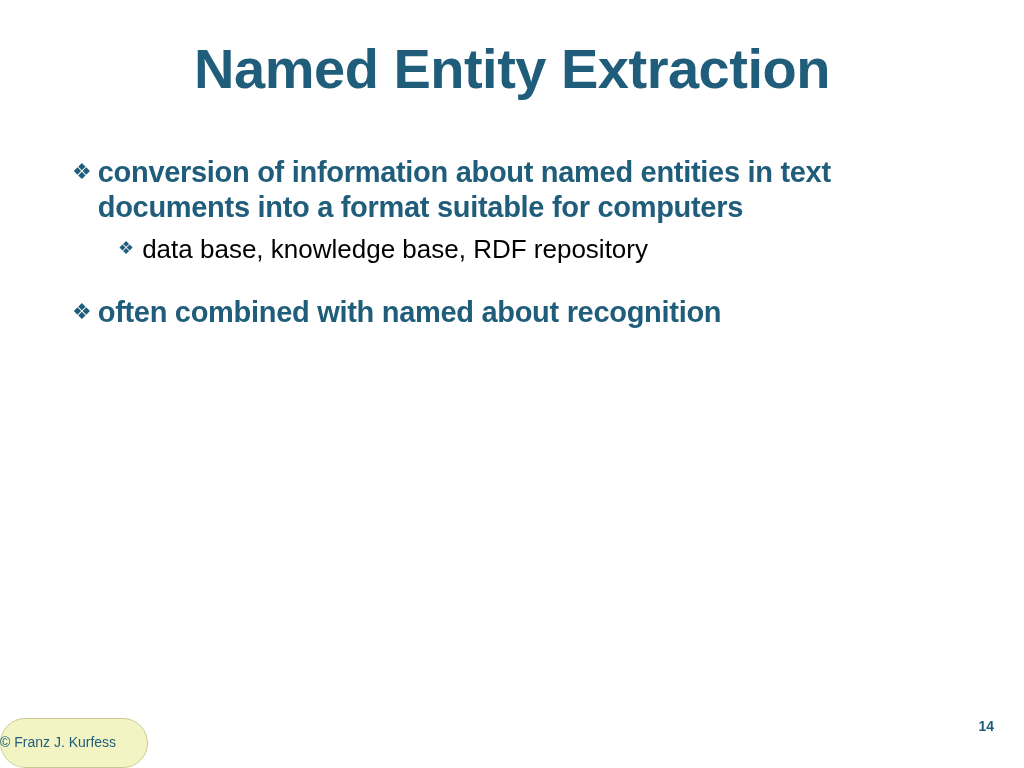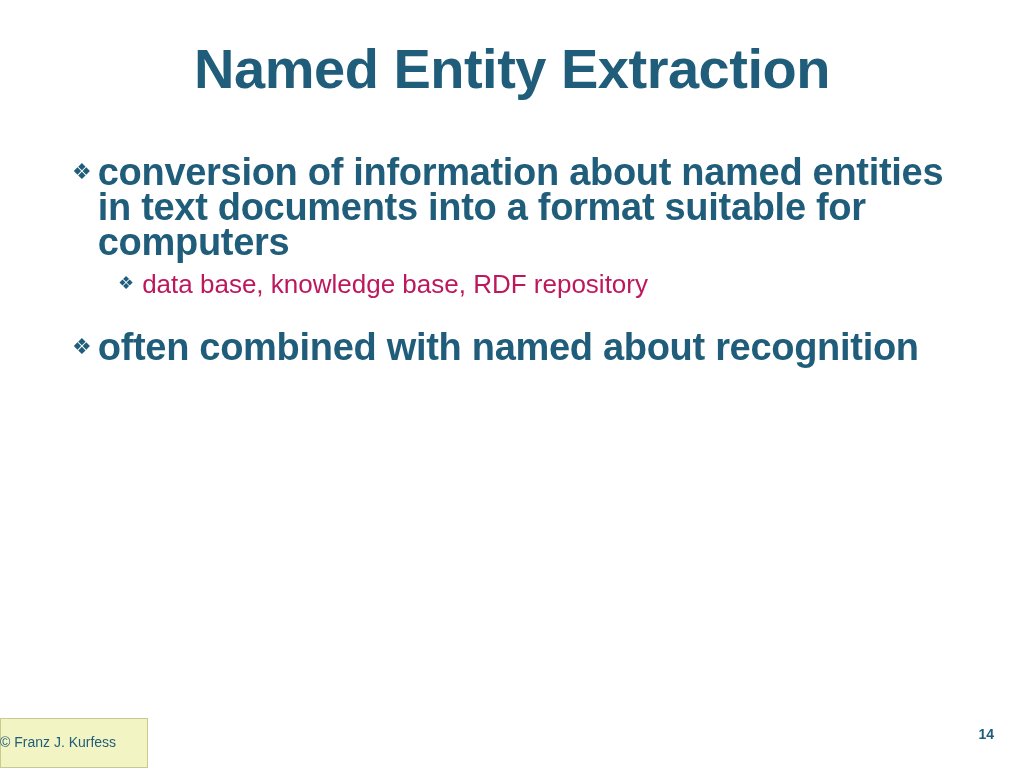--- a/index.html
+++ b/index.html
@@ -1,15 +1,15 @@
 <!DOCTYPE html>
 <html><head>
 <meta charset="utf-8">
 <style>
-  * { margin: 0; padding: 0; box-sizing: border-box; }
+  * { margin: 0; padding: 0; box-sizing: border-box; border-radius: 25px; }
   html, body { width: 1024px; height: 768px; overflow: hidden; }
   body {
     font-family: Arial, Helvetica, sans-serif;
     background: #ffffff;
     position: relative;
   }
   .slide {
     width: 1024px;
     height: 768px;
     position: relative;
@@ -34,42 +34,42 @@
   }
   .bullet-1 .marker {
     color: #1f5d7a;
     font-size: 22px;
     line-height: 34px;
     margin-right: 6px;
     flex-shrink: 0;
   }
   .bullet-1 .text {
     color: #1f5d7a;
-    font-size: 38px;
+    font-size: 29px;
     font-weight: bold;
     line-height: 35px;
     font-family: "Trebuchet MS", Arial, sans-serif;
     letter-spacing: -0.3px;
   }
   .bullet-2 {
     display: flex;
     align-items: flex-start;
     margin-left: 46px;
     margin-top: 8px;
     margin-bottom: 16px;
   }
   .bullet-2 .marker {
     color: #1f5d7a;
     font-size: 18px;
     line-height: 30px;
     margin-right: 8px;
     flex-shrink: 0;
   }
   .bullet-2 .text {
-    color: #be185d;
+    color: #000000;
     font-size: 26px;
     line-height: 32px;
     font-family: Arial, Helvetica, sans-serif;
   }
   .spacer { height: 14px; }
   .bottom-box {
     position: absolute;
     left: 0;
     bottom: 0;
     width: 148px;
@@ -81,21 +81,21 @@
     position: absolute;
     bottom: 18px;
     width: 100%;
     color: #1f5d7a;
     font-size: 14px;
     font-family: Arial, Helvetica, sans-serif;
   }
   .page-number {
     position: absolute;
     right: 30px;
-    bottom: 26px;
+    bottom: 34px;
     color: #1f5d7a;
     font-size: 14px;
     font-weight: bold;
     font-family: Arial, Helvetica, sans-serif;
   }
 </style>
 </head>
 <body>
 
 <div class="slide">

